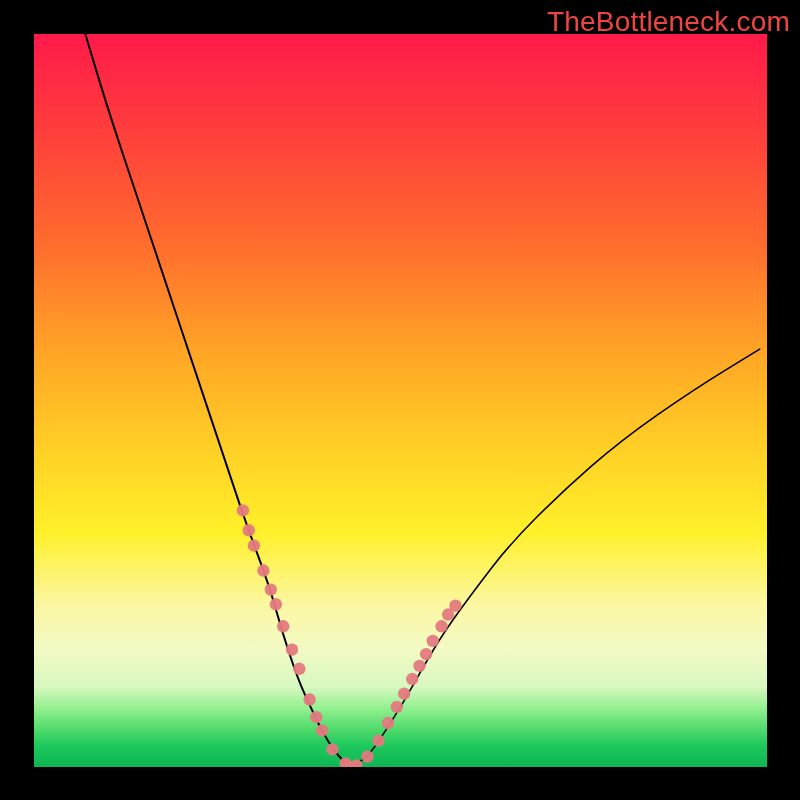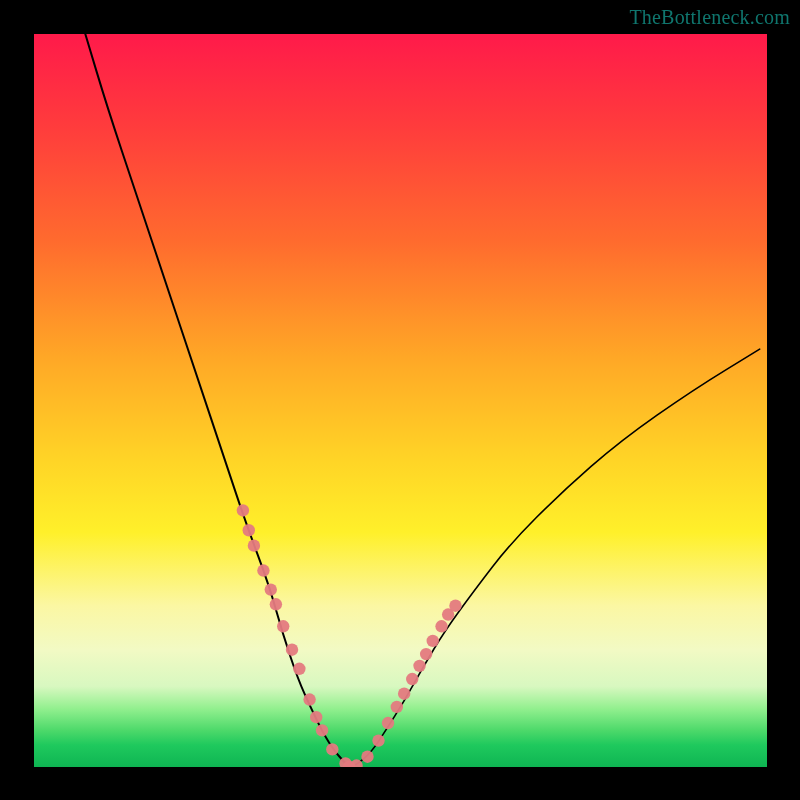--- a/index.html
+++ b/index.html
@@ -37,26 +37,25 @@
       #93f08f 92%,
       #4dd96a 95%,
       #1fc95d 97%,
       #0eb552 100%
     );
   }
   .watermark {
     position: absolute;
     top: 6px;
     right: 10px;
-    color: #0f766e;
-    font-size: 20px;
+    color: #ef4444;
+    font-size: 28px;
     letter-spacing: 0.2px;
     font-weight: 400;
     user-select: none;
-    font-family: Liberation Serif, serif;
   }
   svg.curve-layer {
     position: absolute;
     left: 0;
     top: 0;
     width: 733px;
     height: 733px;
   }
   .curve {
     fill: none;

